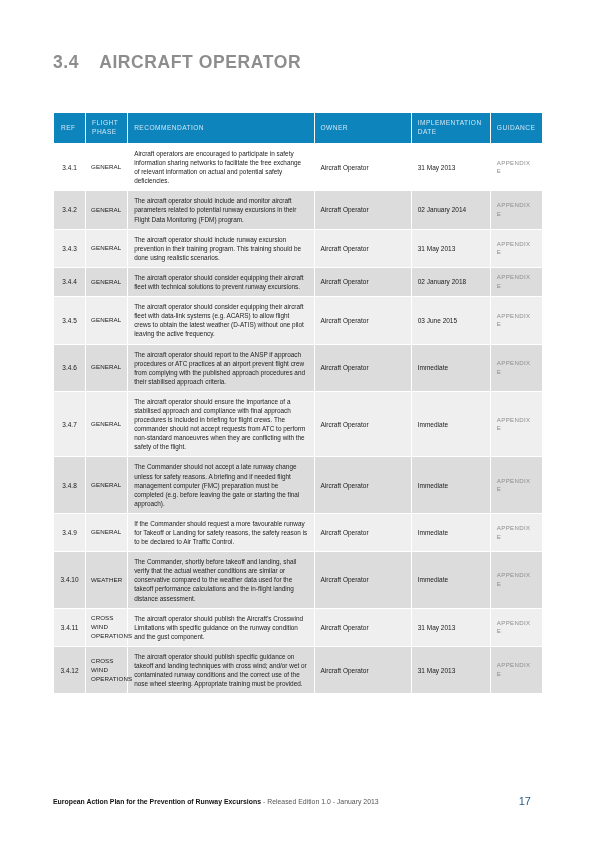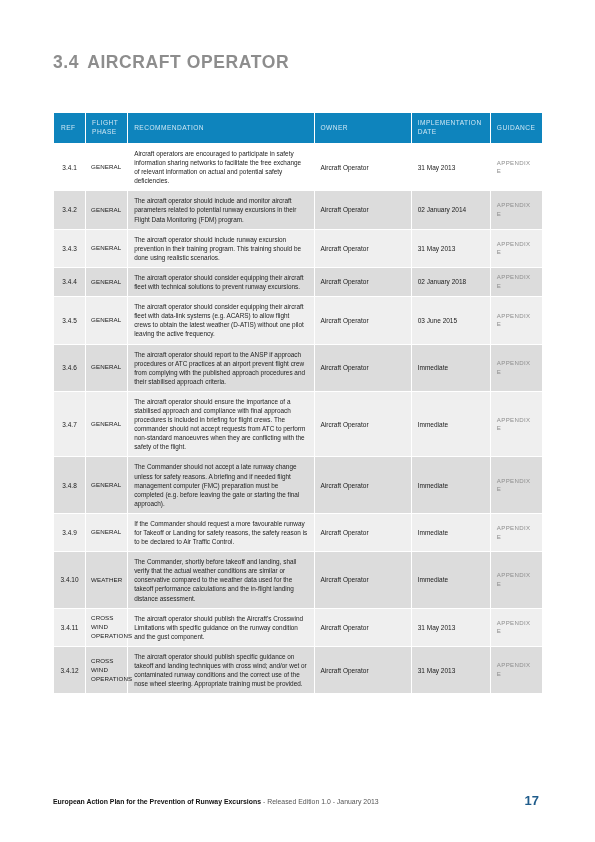--- a/index.html
+++ b/index.html
@@ -28,21 +28,21 @@
   .section-title {
     position: absolute;
     left: 53px;
     top: 52px;
     font-size: 17.5px;
     letter-spacing: 0.6px;
     color: #8d8d8d;
     font-weight: 600;
     white-space: nowrap;
   }
-  .section-title .num { margin-right: 8px; }
+  .section-title .num { margin-right: 20px; }
 
   
   .table-wrap {
     position: absolute;
     left: 53px;
     top: 112px;
     width: 490px;
   }
   table.rec-table {
     width: 490px;
@@ -132,24 +132,24 @@
     color: #555555;
     white-space: nowrap;
     line-height: 14px;
   }
   .footer-text b {
     color: #111111;
     font-weight: 700;
   }
   .page-number {
     position: absolute;
-    right: 4px;
+    right: 12px;
     top: -2px;
-    font-size: 13px;
-    font-weight: 700;
+    font-size: 11px;
+    font-weight: 400;
     color: #1f5c8b;
     line-height: 16px;
   }
 </style>
 </head>
 <body>
 
 <div class="page">
 
   <div class="section-title">

